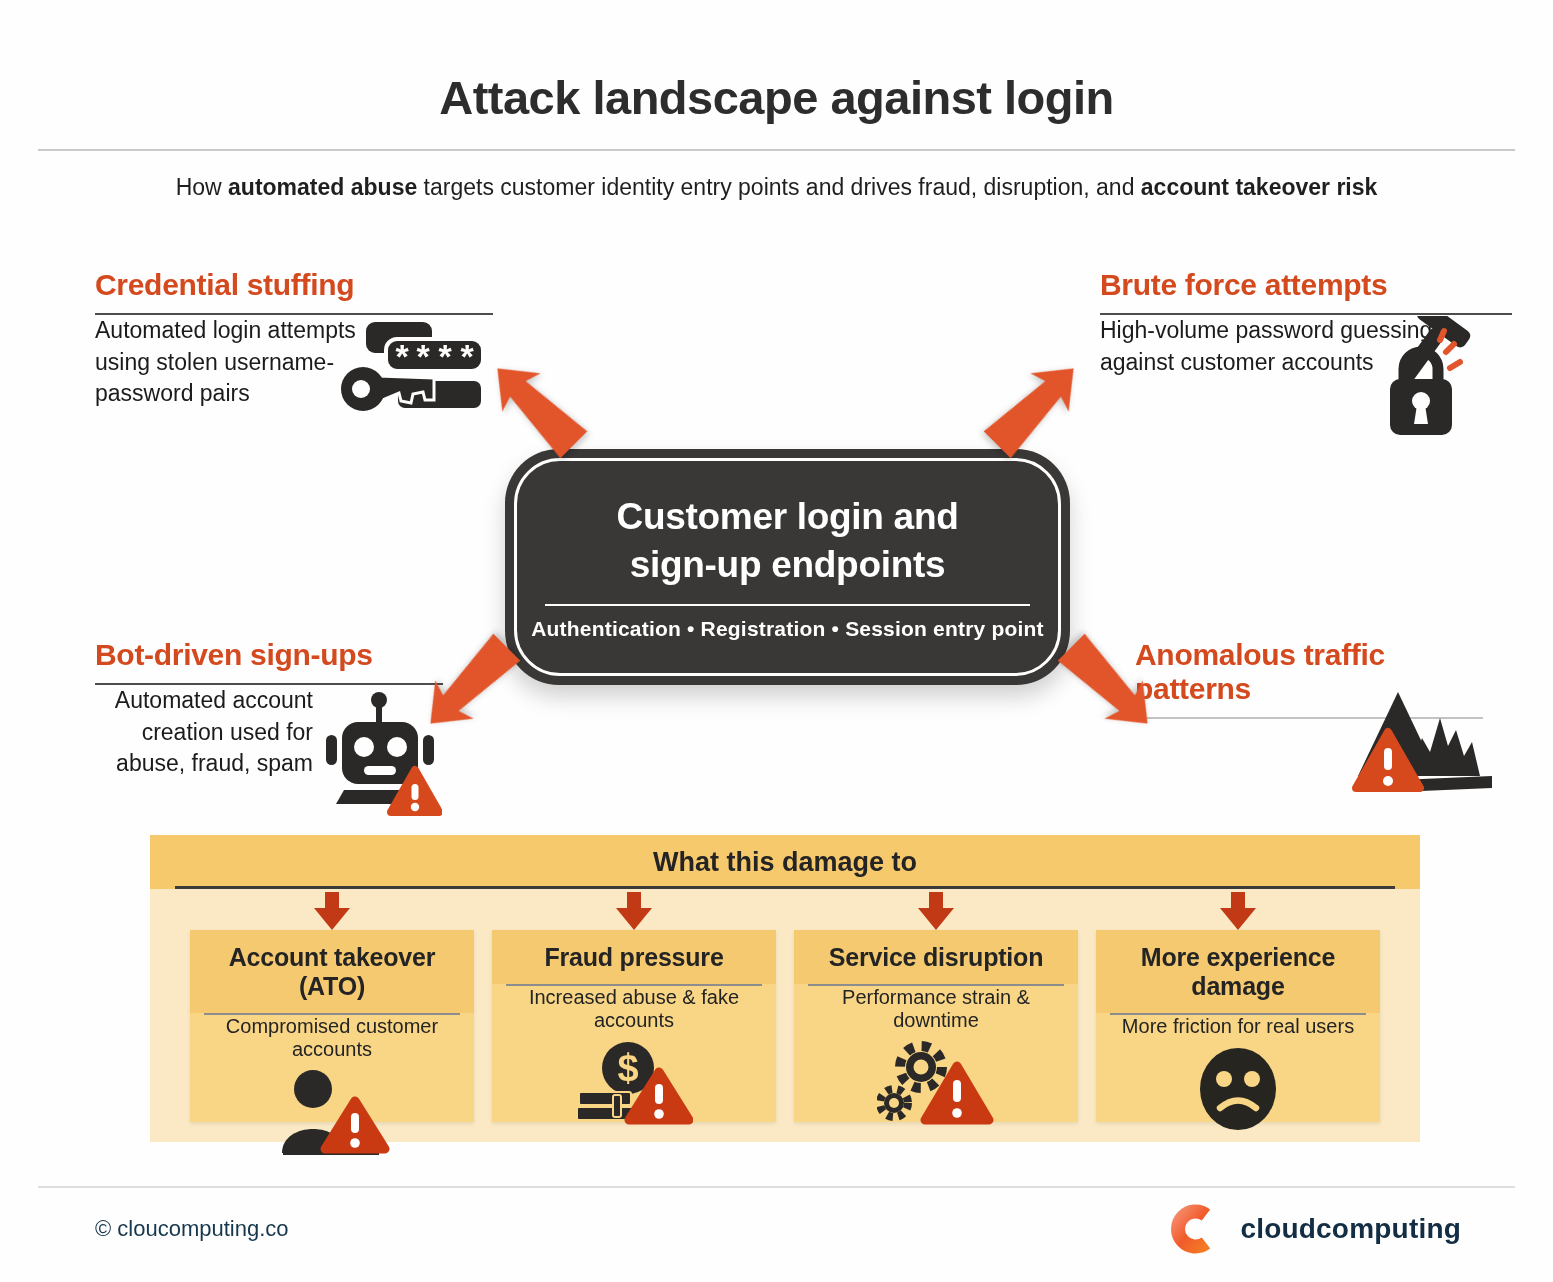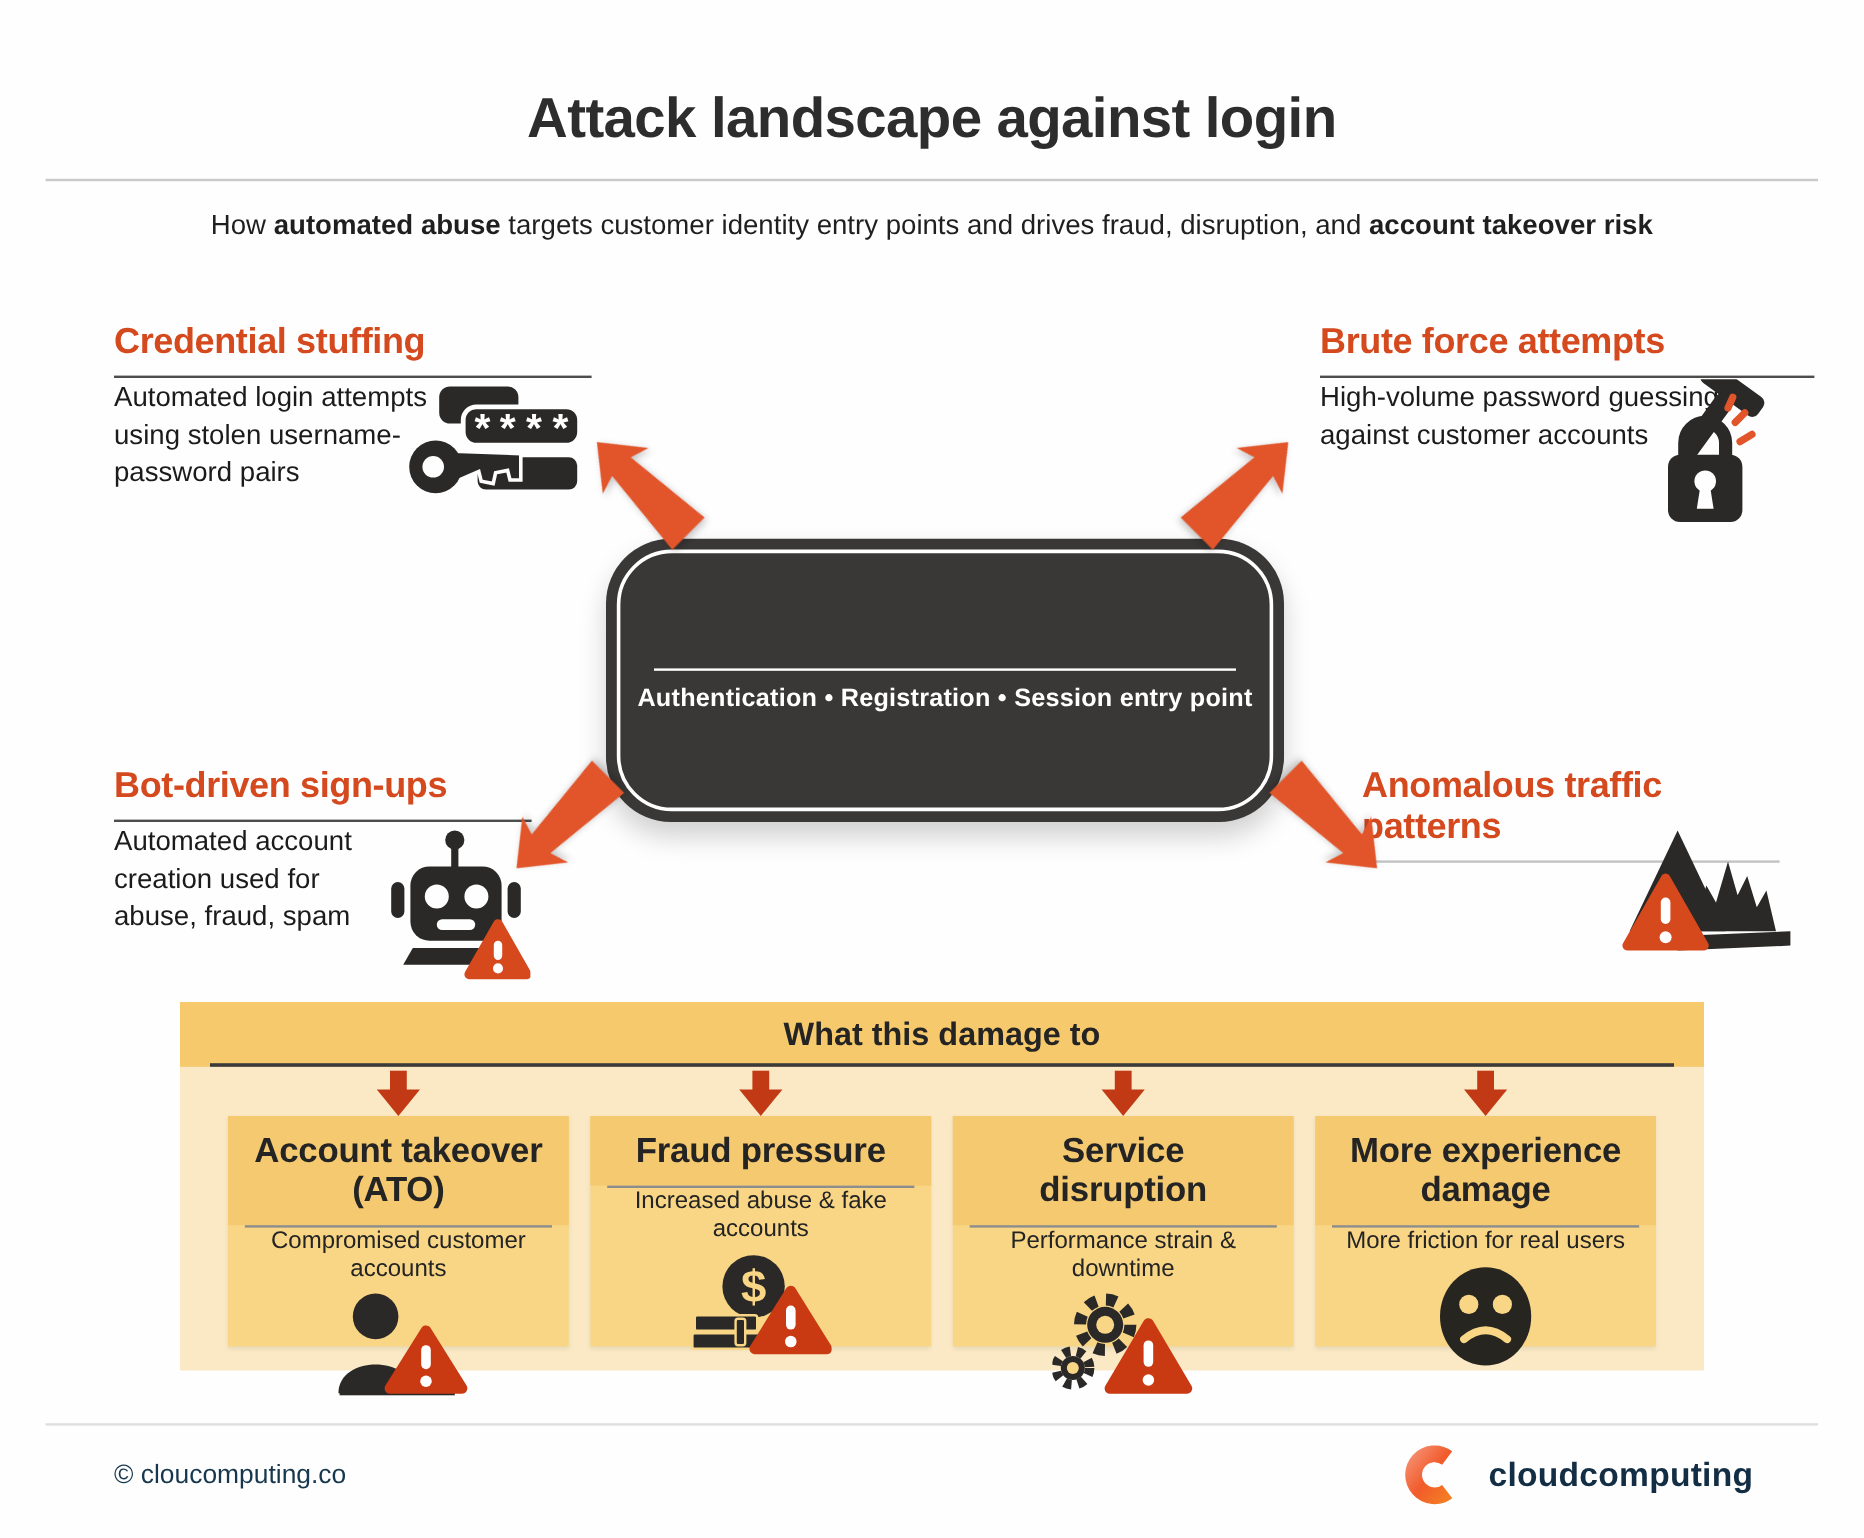--- a/index.html
+++ b/index.html
@@ -19,21 +19,21 @@
   .q-rule { border-top:2px solid #4d4d4d; margin-top:11px; }
   .q-rule.light { border-top-color:#c3c3c3; }
   .q-body { font-size:23px; line-height:1.37; color:#1b1b1b; }
   .q-icon { position:absolute; }
 
   #quad-cs { left:95px; top:268px; width:398px; }
   #quad-cs .q-body { width:272px; }
   #quad-bf { left:1100px; top:268px; width:412px; }
   #quad-bf .q-body { width:340px; }
   #quad-bd { left:95px; top:638px; width:348px; }
-  #quad-bd .q-body { width:218px; }
+  #quad-bd .q-body { width:218px;text-align:right; }
   #quad-at { left:1135px; top:638px; width:348px; }
   #quad-at .q-body { width:220px; margin-left:22px; }
 
   
   .center-box { position:absolute; left:505px; top:449px; width:565px; height:236px;
                 background:#3a3836; border-radius:54px; box-shadow:0 12px 22px rgba(0,0,0,.18); }
   .center-inner { position:absolute; left:9px; top:9px; right:9px; bottom:9px;
                   border:3px solid #ffffff; border-radius:46px;
                   display:flex; flex-direction:column; align-items:center; justify-content:center; color:#fff; }
   .cb-title { font-size:37px; font-weight:bold; text-align:center; line-height:1.28; letter-spacing:-0.3px; }
@@ -49,21 +49,21 @@
 
   
   #outcomes { position:absolute; left:150px; top:835px; width:1270px; height:307px; background:#fae9c4; }
   .out-head { height:54px; background:#f6c96d; position:relative; }
   .out-title { line-height:54px; text-align:center; font-size:27px; font-weight:bold; color:#242424; }
   .out-head-rule { position:absolute; bottom:0; left:25px; right:25px; border-top:3px solid #3b3b3b; }
   .arrows-row { display:flex; gap:18px; padding:3px 40px 0; height:38px; }
   .arrows-row .cell { flex:1; display:flex; justify-content:center; align-items:flex-start; }
   .cards-row { display:flex; gap:18px; padding:0 40px; }
   .card { flex:1; height:192px; background:#f8d685; box-shadow:0 2px 4px rgba(0,0,0,.08); }
-  .card-top { background:#f5c96f; text-align:center; font-size:29px; font-weight:bold;
+  .card-top { background:#f5c96f; text-align:center; font-size:25px; font-weight:bold;
               color:#242424; padding:13px 20px 12px; letter-spacing:-0.2px; }
   .card-rule { border-top:2px solid #8d8d8d; margin:0 14px; }
   .card-desc { text-align:center; font-size:20px; color:#242424; padding:0 4px 0; }
   .card-icon { display:flex; justify-content:center; align-items:flex-end; height:94px; }
 
   
   .rule-bottom { position:absolute; top:1186px; left:38px; width:1477px; border-top:2px solid #dedede; }
   .footer-copy { position:absolute; left:95px; top:1216px; font-size:22px; color:#16374d; }
   .footer-brand { position:absolute; right:92px; top:1203px; display:flex; align-items:center; gap:20px; }
   .brand-text { font-size:28px; font-weight:bold; color:#132e44; letter-spacing:0.2px; }
@@ -146,20 +146,24 @@
     <polygon points="50,6 90,90 10,90" fill="#2a2927"></polygon>
     <path d="M62,90 L74,52 L82,66 L92,32 L100,60 L108,44 L116,70 L124,56 L132,90 Z" fill="#2a2927"></path>
     <polygon points="50,94 144,90 144,102 50,106" fill="#2a2927"></polygon>
     <polygon points="40,46 72,102 8,102" fill="#d6491c" stroke="#d6491c" stroke-width="8" stroke-linejoin="round"></polygon>
     <rect x="36" y="62" width="8" height="22" rx="4" fill="#ffffff"></rect>
     <circle cx="40" cy="95" r="5" fill="#ffffff"></circle>
   </svg>
 
   <div class="center-box">
     <div class="center-inner">
+      <div class="cb-title">
+        <span>Customer login and</span><br>
+        <span>sign-up endpoints</span>
+      </div>
       <div class="cb-rule"></div>
       <div class="cb-tags">Authentication • Registration • Session entry point</div>
     </div>
   </div>
 
   <svg class="diag" id="arr-tl" viewBox="0 0 54 112">
     <polygon points="27,0 54,34 38,29 46,108 8,108 16,29 0,34" fill="#e2552a"></polygon>
   </svg>
   <svg class="diag" id="arr-tr" viewBox="0 0 54 112">
     <polygon points="27,0 54,34 38,29 46,108 8,108 16,29 0,34" fill="#e2552a"></polygon>

